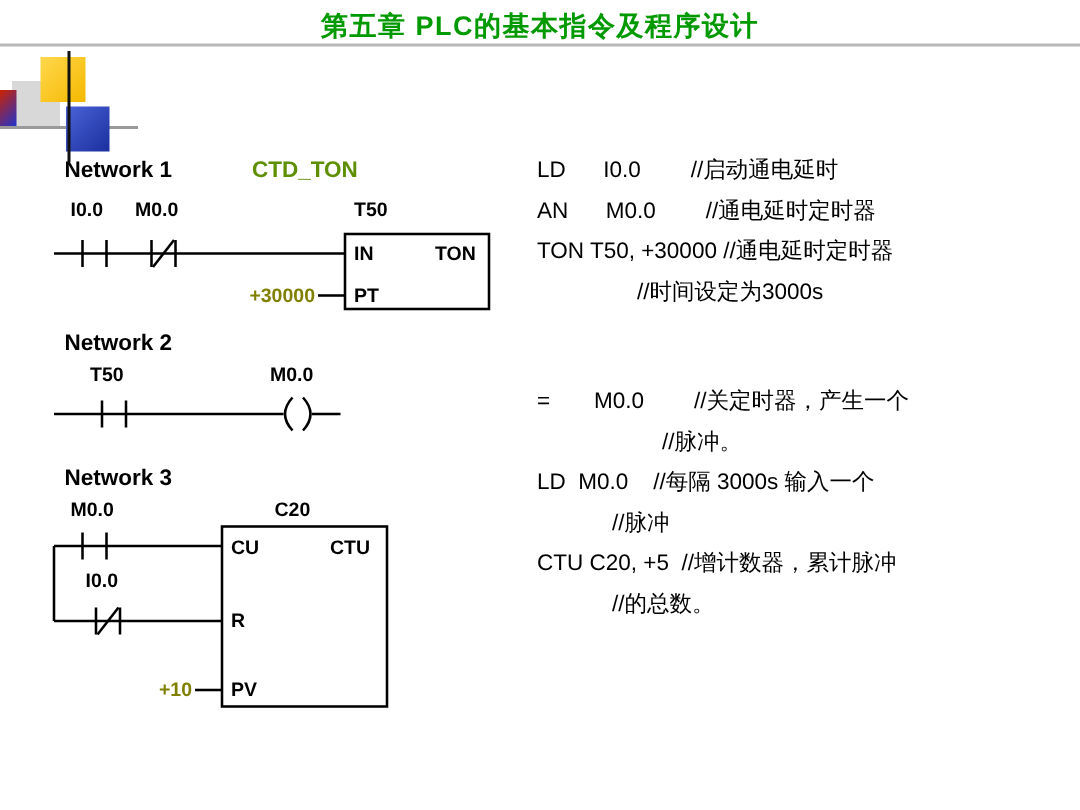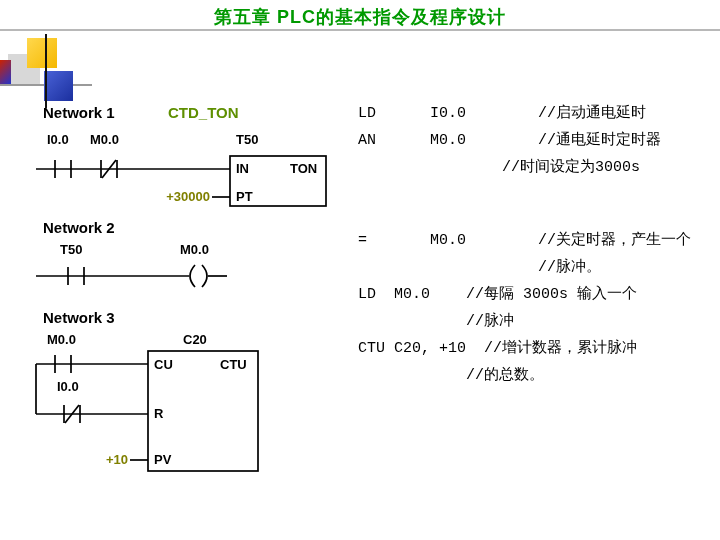--- a/index.html
+++ b/index.html
@@ -29,21 +29,21 @@
   svg.lad{position:absolute;left:22px;top:92px;}
   .lad line,.lad rect,.lad path{stroke:#000;stroke-width:1.7;fill:none;}
   .lad text{fill:#000;font-family:"Liberation Sans",sans-serif;font-weight:bold;font-size:13px;}
   .lad text.net{font-size:15px;}
   .lad text.olive{fill:#808000;}
   .lad text.blocktitle{fill:#5e8f00;font-size:15px;}
 
   
   .code-col{
     position:absolute;left:358px;top:100px;width:358px;color:#000;
-    font-family:Liberation Mono, monospace;font-size:15px;
+    font-family:Liberation Sans, sans-serif;font-size:15px;
   }
   .code-line{white-space:pre;height:27px;line-height:27px;}
   .g2{margin-top:46px;}
   .g3{}
 </style>
 </head>
 <body>
 
 <div class="slide">
 
@@ -129,27 +129,28 @@
         <line x1="108" y1="368" x2="126" y2="368"></line>
         <text class="olive" x="106" y="372" text-anchor="end">+10</text>
       </g>
     </g>
   </svg>
 
   <div class="code-col">
     <div class="code-group">
         <div class="code-line">LD      I0.0        //启动通电延时</div>
         <div class="code-line">AN      M0.0        //通电延时定时器</div>
+        <div class="code-line">TON T50, +30000 //通电延时定时器</div>
         <div class="code-line">                //时间设定为3000s</div>
       </div>
     <div class="code-group g2">
         <div class="code-line">=       M0.0        //关定时器，产生一个</div>
         <div class="code-line">                    //脉冲。</div>
       </div>
     <div class="code-group g3">
         <div class="code-line">LD  M0.0    //每隔 3000s 输入一个</div>
         <div class="code-line">            //脉冲</div>
-        <div class="code-line">CTU C20, +10  //增计数器，累计脉冲</div>
+        <div class="code-line">CTU C20, +5  //增计数器，累计脉冲</div>
         <div class="code-line">            //的总数。</div>
       </div>
   </div>
 
 </div>
 
 </body></html>

